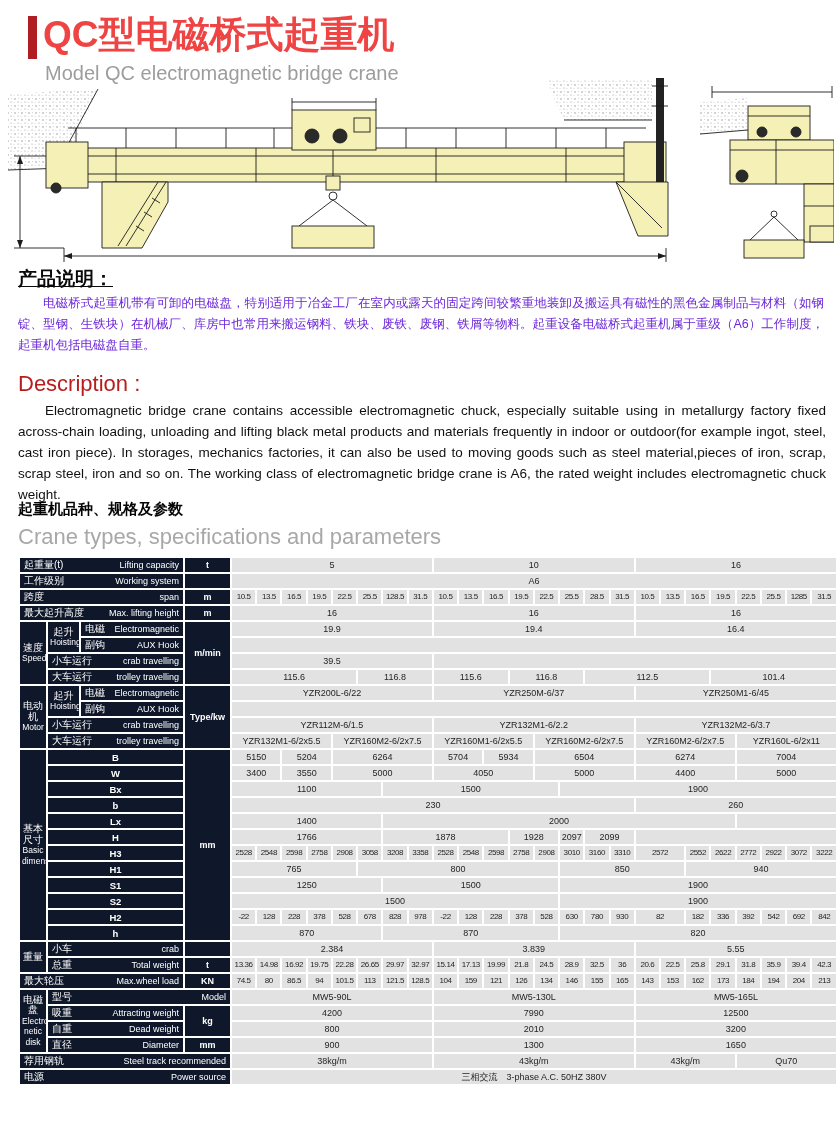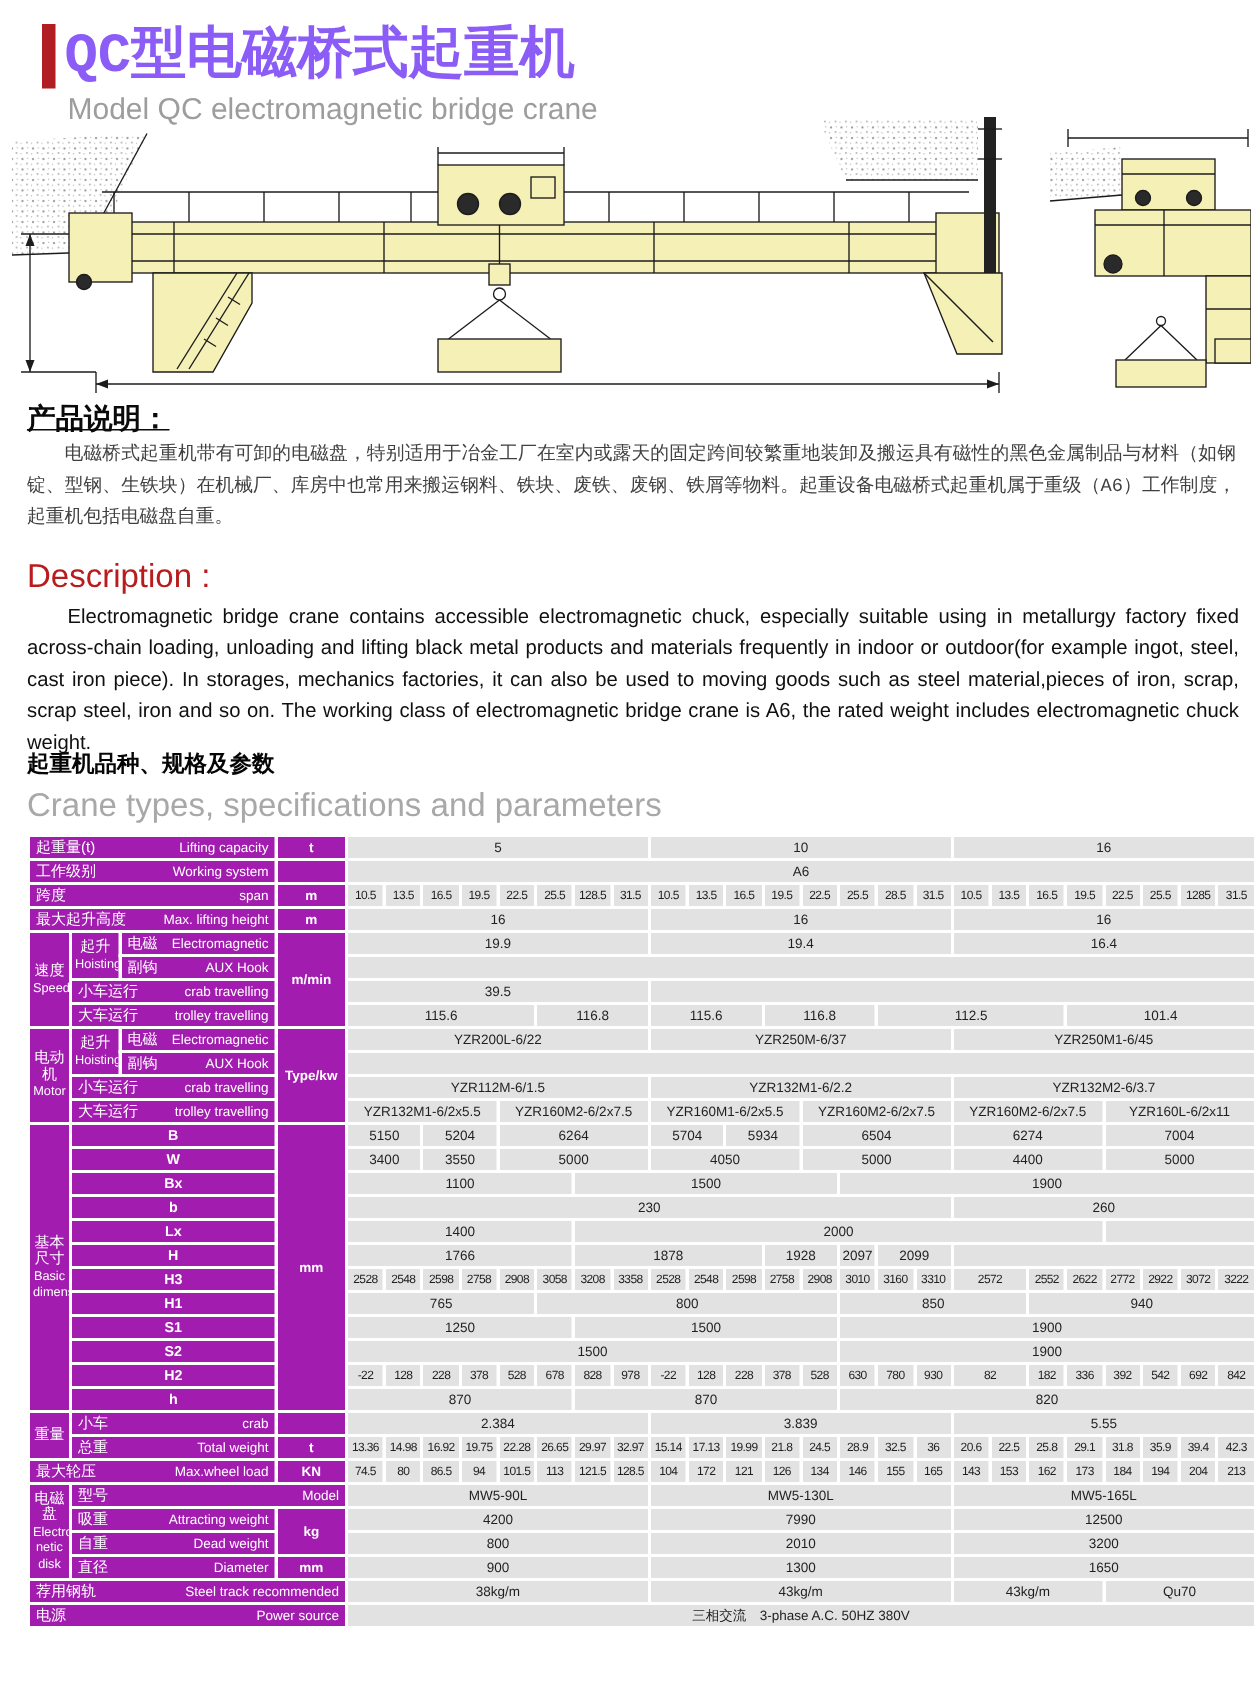--- a/index.html
+++ b/index.html
@@ -4,36 +4,36 @@
 <style>
   html,body{margin:0;padding:0;}
   body{
     width:840px;height:1130px;position:relative;overflow:hidden;
     background:#ffffff;font-family:"Liberation Sans",sans-serif;
     -webkit-font-smoothing:antialiased;
   }
   .abs{position:absolute;}
   
   .red-bar{left:28px;top:16px;width:9px;height:43px;background:#b01d23;}
-  .page-title{left:43px;top:10px;font-size:37px;font-weight:bold;color:#8b5cf6;letter-spacing:0px;white-space:nowrap;font-family:Liberation Mono, monospace;}
+  .page-title{left:43px;top:10px;font-size:37px;font-weight:bold;color:#ef4444;letter-spacing:0px;white-space:nowrap;}
   .page-subtitle{left:45px;top:62px;font-size:20px;color:#9d9d9d;white-space:nowrap;}
   
   .drawing{left:6px;top:76px;width:828px;height:188px;}
   
   .note-h{left:18px;top:266px;font-size:19px;font-weight:bold;color:#0a0a0a;text-decoration:underline;}
-  .note-p{left:18px;top:293px;width:806px;font-size:12.5px;line-height:21px;color:#404040;text-indent:2em;text-align:justify;font-family:Liberation Mono, monospace;}
+  .note-p{left:18px;top:293px;width:806px;font-size:12.5px;line-height:21px;color:#6d28d9;text-indent:2em;text-align:justify;}
   .desc-h{left:18px;top:371px;font-size:22px;color:#b91c1c;}
   .desc-p{left:18px;top:400px;width:808px;font-size:13.5px;line-height:21px;color:#101010;text-indent:2em;text-align:justify;}
   .spec-h-zh{left:18px;top:500px;font-size:15px;font-weight:bold;color:#050505;}
   .spec-h-en{left:18px;top:524px;font-size:22px;color:#a8a8a8;}
   
   table.spec{left:18px;top:556px;width:820px;position:absolute;border-collapse:collapse;table-layout:fixed;}
   table.spec tr{height:16px;}
   table.spec td{border:2px solid #ffffff;padding:0;text-align:center;vertical-align:middle;overflow:hidden;}
-  td.lab{background:#a21caf;color:#ffffff;font-size:10px;}
+  td.lab{background:#0f172a;color:#ffffff;font-size:10px;}
   td.dat{background:#e2e2e2;color:#1f1f1f;font-size:9px;line-height:10px;}
   td.dat.tiny{font-size:8px;letter-spacing:-0.4px;}
   .lr{display:flex;justify-content:space-between;align-items:center;padding:0 4px;}
   .lr .zh{font-size:10px;white-space:nowrap;}
   .lr .en{font-size:9px;white-space:nowrap;}
   .st{display:block;font-size:9.5px;line-height:10.5px;padding:0 2px;}
   .st .zh{display:block;font-size:10px;}
   .st .en{display:block;font-size:8.5px;}
   .cc{font-size:9.5px;font-weight:bold;}
   td.unit{font-size:9px;font-weight:bold;}
@@ -575,21 +575,21 @@
         <td class="lab unit" rowspan="1">KN</td>
         <td class="dat tiny" colspan="1">74.5</td>
         <td class="dat tiny" colspan="1">80</td>
         <td class="dat tiny" colspan="1">86.5</td>
         <td class="dat tiny" colspan="1">94</td>
         <td class="dat tiny" colspan="1">101.5</td>
         <td class="dat tiny" colspan="1">113</td>
         <td class="dat tiny" colspan="1">121.5</td>
         <td class="dat tiny" colspan="1">128.5</td>
         <td class="dat tiny" colspan="1">104</td>
-        <td class="dat tiny" colspan="1">172</td>
+        <td class="dat tiny" colspan="1">159</td>
         <td class="dat tiny" colspan="1">121</td>
         <td class="dat tiny" colspan="1">126</td>
         <td class="dat tiny" colspan="1">134</td>
         <td class="dat tiny" colspan="1">146</td>
         <td class="dat tiny" colspan="1">155</td>
         <td class="dat tiny" colspan="1">165</td>
         <td class="dat tiny" colspan="1">143</td>
         <td class="dat tiny" colspan="1">153</td>
         <td class="dat tiny" colspan="1">162</td>
         <td class="dat tiny" colspan="1">173</td>

